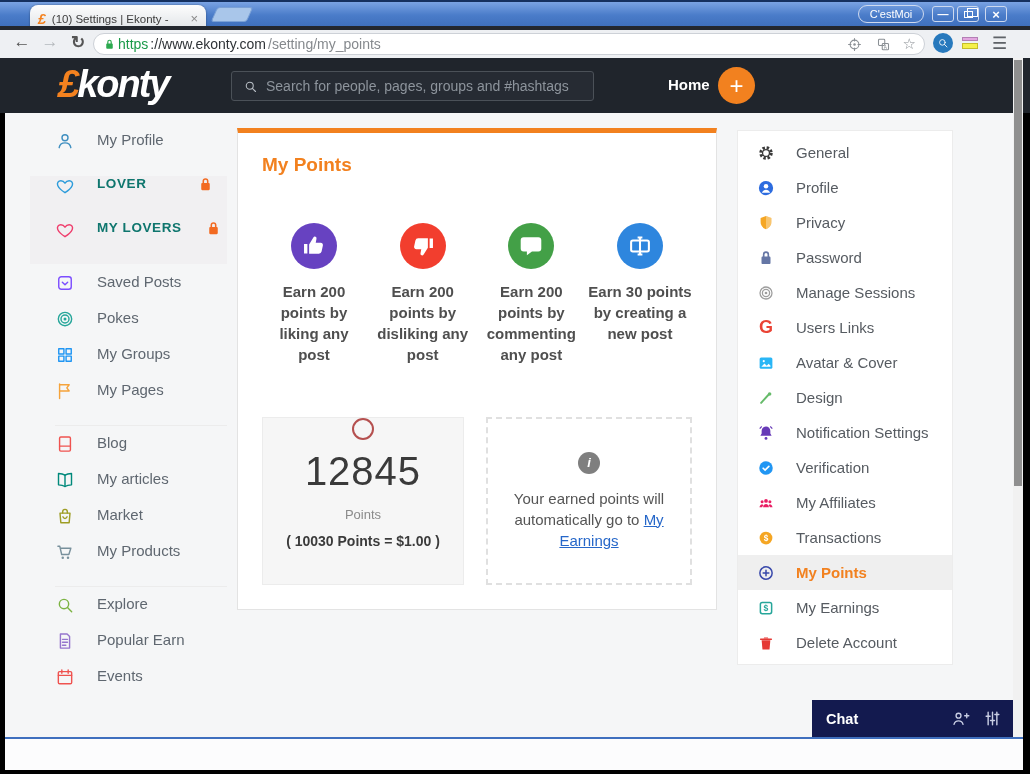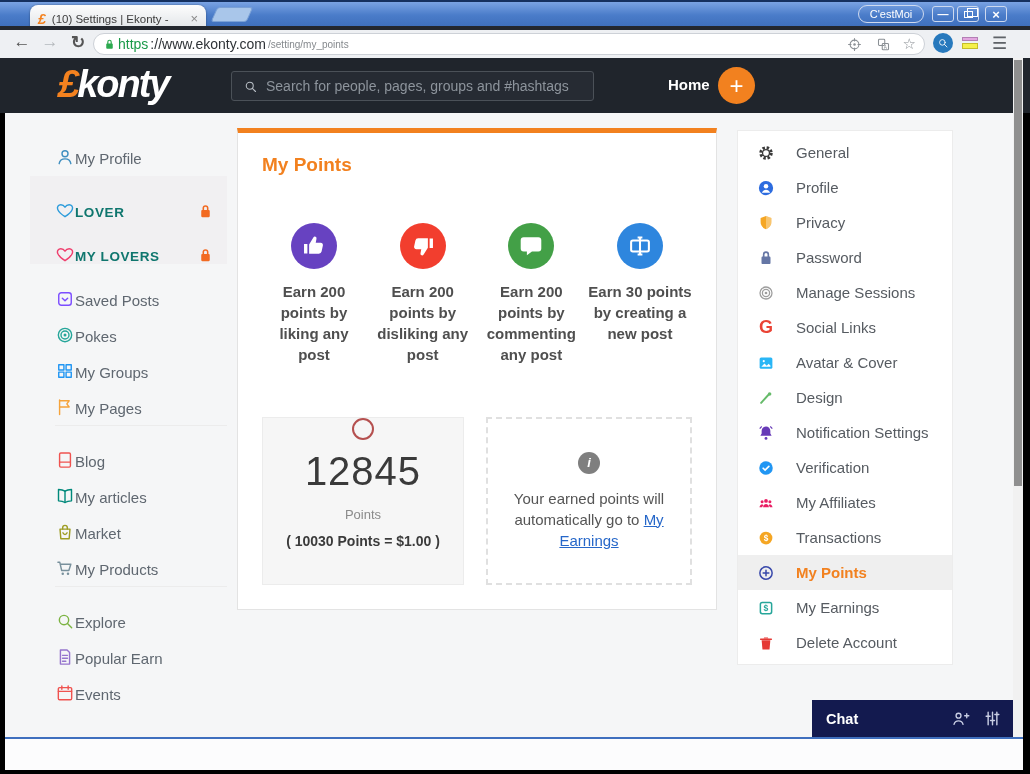--- a/index.html
+++ b/index.html
@@ -40,21 +40,21 @@
   .resglyph::before { content:""; position:absolute; left:2px; top:-4px; width:9px; height:7px; border:1px solid #fff; }
 
   
   .addrbar { position:absolute; left:0; top:30px; width:100%; height:28px; background:#eef0f3; }
   .navbtn { position:absolute; top:2px; font-size:17px; font-weight:bold; color:#555; width:24px; text-align:center; }
   .navbtn.fwd { color:#b4b8bc; }
   .urlbox { position:absolute; left:93px; top:3px; width:832px; height:22px; background:#fff;
     border:1px solid #cdd1d7; border-radius:11px; display:flex; align-items:center; padding:0 8px; gap:2px; }
   .urlbox .scheme { color:#1a9a49; font-size:14px; }
   .urlbox .host { color:#2f3337; font-size:14px; }
-  .urlbox .path { color:#85898d; font-size:10px; }
+  .urlbox .path { color:#85898d; font-size:14px; }
   .urlright { margin-left:auto; display:flex; align-items:center; gap:9px; color:#8b9095; }
   .addr-ext { position:absolute; top:3px; display:flex; align-items:center; }
   .ext-search { left:933px; width:20px; height:20px; border-radius:50%; background:#2779bd;
     color:#fff; justify-content:center; }
   .ext-color { left:961px; width:18px; height:20px; flex-direction:column; justify-content:center; gap:2px; }
   .ext-color .b1 { width:16px; height:4px; background:#e3a7e0; border:1px solid #b37fb5; }
   .ext-color .b2 { width:16px; height:6px; background:#f5f04a; border:1px solid #c4be2a; }
   .menu-btn { left:992px; color:#5f6368; font-size:17px; }
 
   
@@ -79,21 +79,21 @@
 
   
   .scrolltrack { position:absolute; right:7px; top:58px; bottom:37px; width:10px; background:#f1f1f1; }
   .scrollthumb { position:absolute; left:1px; top:2px; width:8px; height:426px; background:#8f8f8f; }
 
   
   .page { position:absolute; left:5px; top:113px; right:17px; bottom:37px; background:#f5f6f7; overflow:hidden; }
 
   
   .leftmenu { position:absolute; left:50px; top:18px; width:172px; }
-  .lrow { display:flex; align-items:flex-end; height:36px; }
+  .lrow { display:flex; align-items:flex-start; height:36px; gap:22px; }
   .lrow .lbl { font-size:15px; color:#5f6770; white-space:nowrap; }
   .lrow.lover { height:44px; background:#f1f0f2; margin-left:-25px; padding-left:25px; }
   .lrow:not(.lover) + .lrow.lover { margin-top:9px; }
   .lrow.lover + .lrow:not(.lover) { margin-top:9px; }
   .lrow.lover .lbl { font-size:13.5px; font-weight:bold; letter-spacing:.6px; color:#0f766e; }
   .lrow .lock { margin-left:auto; margin-right:12px; }
   .menu-divider { height:1px; background:#ececec; margin:8px 0; }
 
   
   .card { position:absolute; left:232px; top:15px; width:480px; height:482px; background:#fff;
@@ -491,21 +491,21 @@
           <svg viewBox="0 0 24 24" width="18" height="18">
             <circle class="st" cx="12" cy="12" r="8"></circle>
             <circle class="st" cx="12" cy="12" r="4.8"></circle>
             <circle class="fl" cx="12" cy="12" r="1.8"></circle>
           </svg>
         </span>
         <span class="lbl">Manage Sessions</span>
       </div>
       <div class="rrow">
         <span class="txticon" style="color:#ea4335;font-size:18px">G</span>
-        <span class="lbl">Social Links</span>
+        <span class="lbl">Users Links</span>
       </div>
       <div class="rrow">
         <span class="ic" style="color:#29b6f6">
           <svg viewBox="0 0 24 24" width="18" height="18">
             <rect class="fl" x="3.5" y="4.5" width="17" height="15" rx="2"></rect>
             <circle cx="9" cy="9.5" r="1.4" fill="#fff"></circle>
             <path d="M6 16.5l4-4 3 3 2.5-2.5 2.5 2.5V17H6z" fill="#fff"></path>
           </svg>
         </span>
         <span class="lbl">Avatar &amp; Cover</span>

